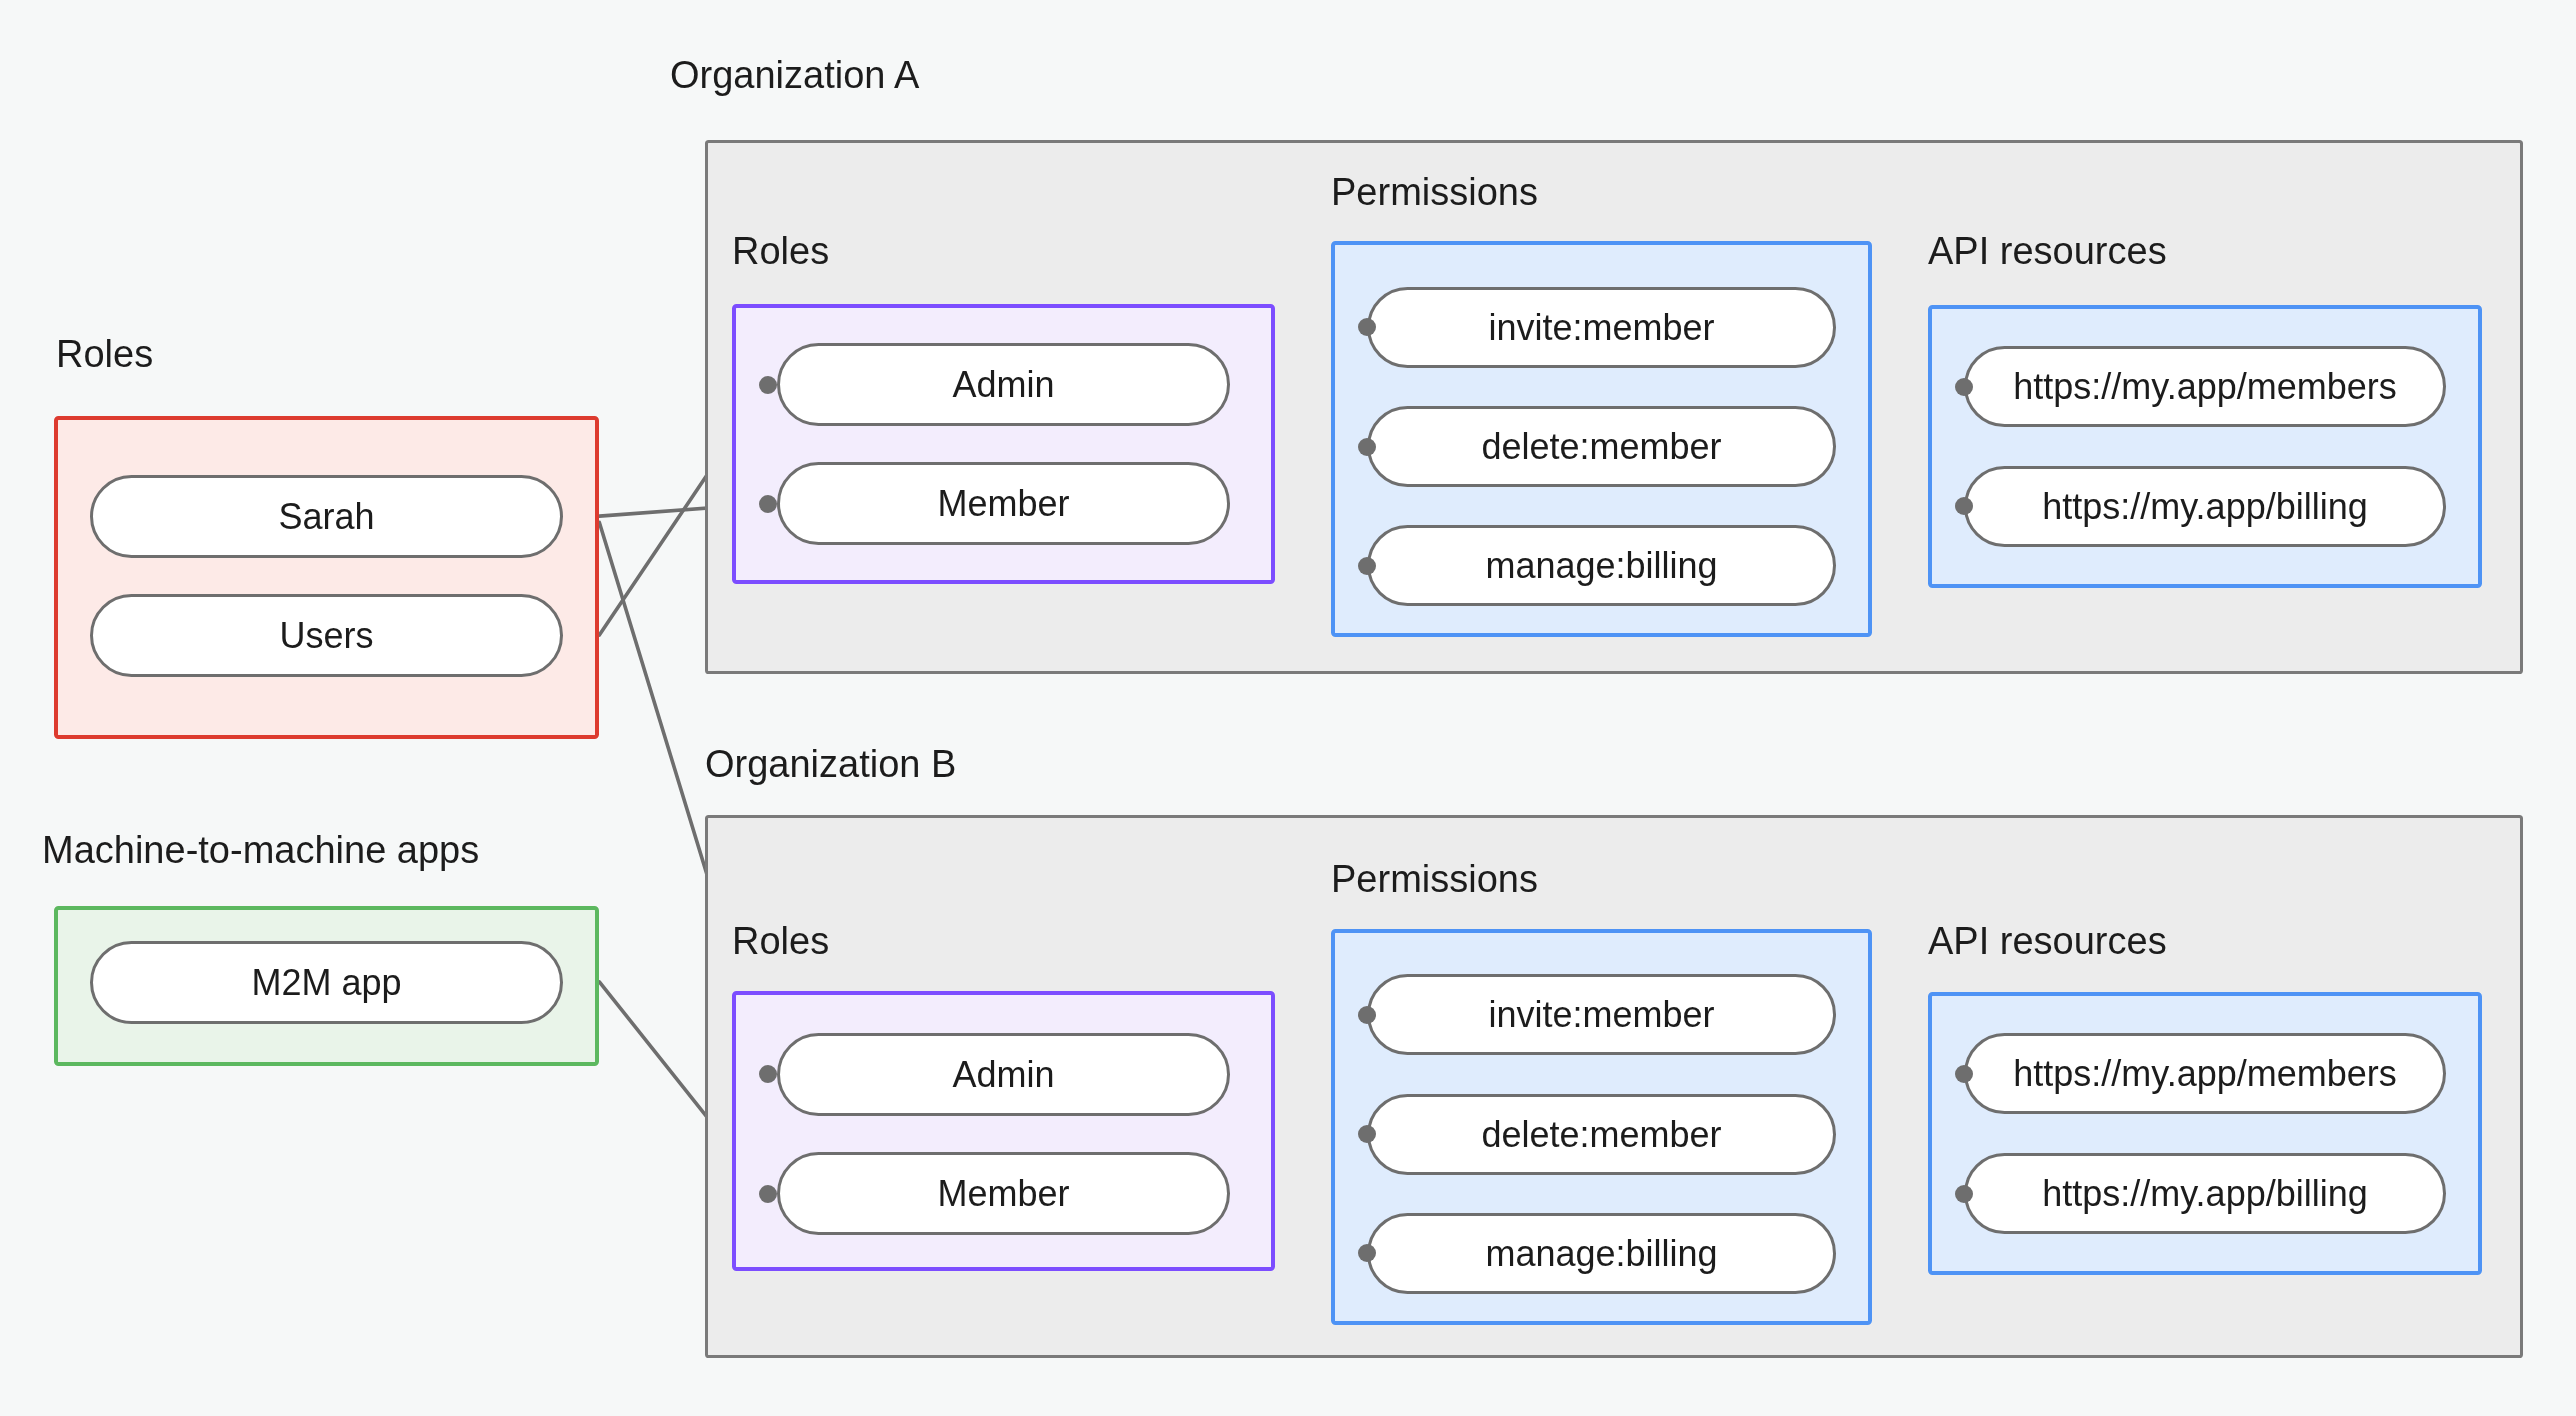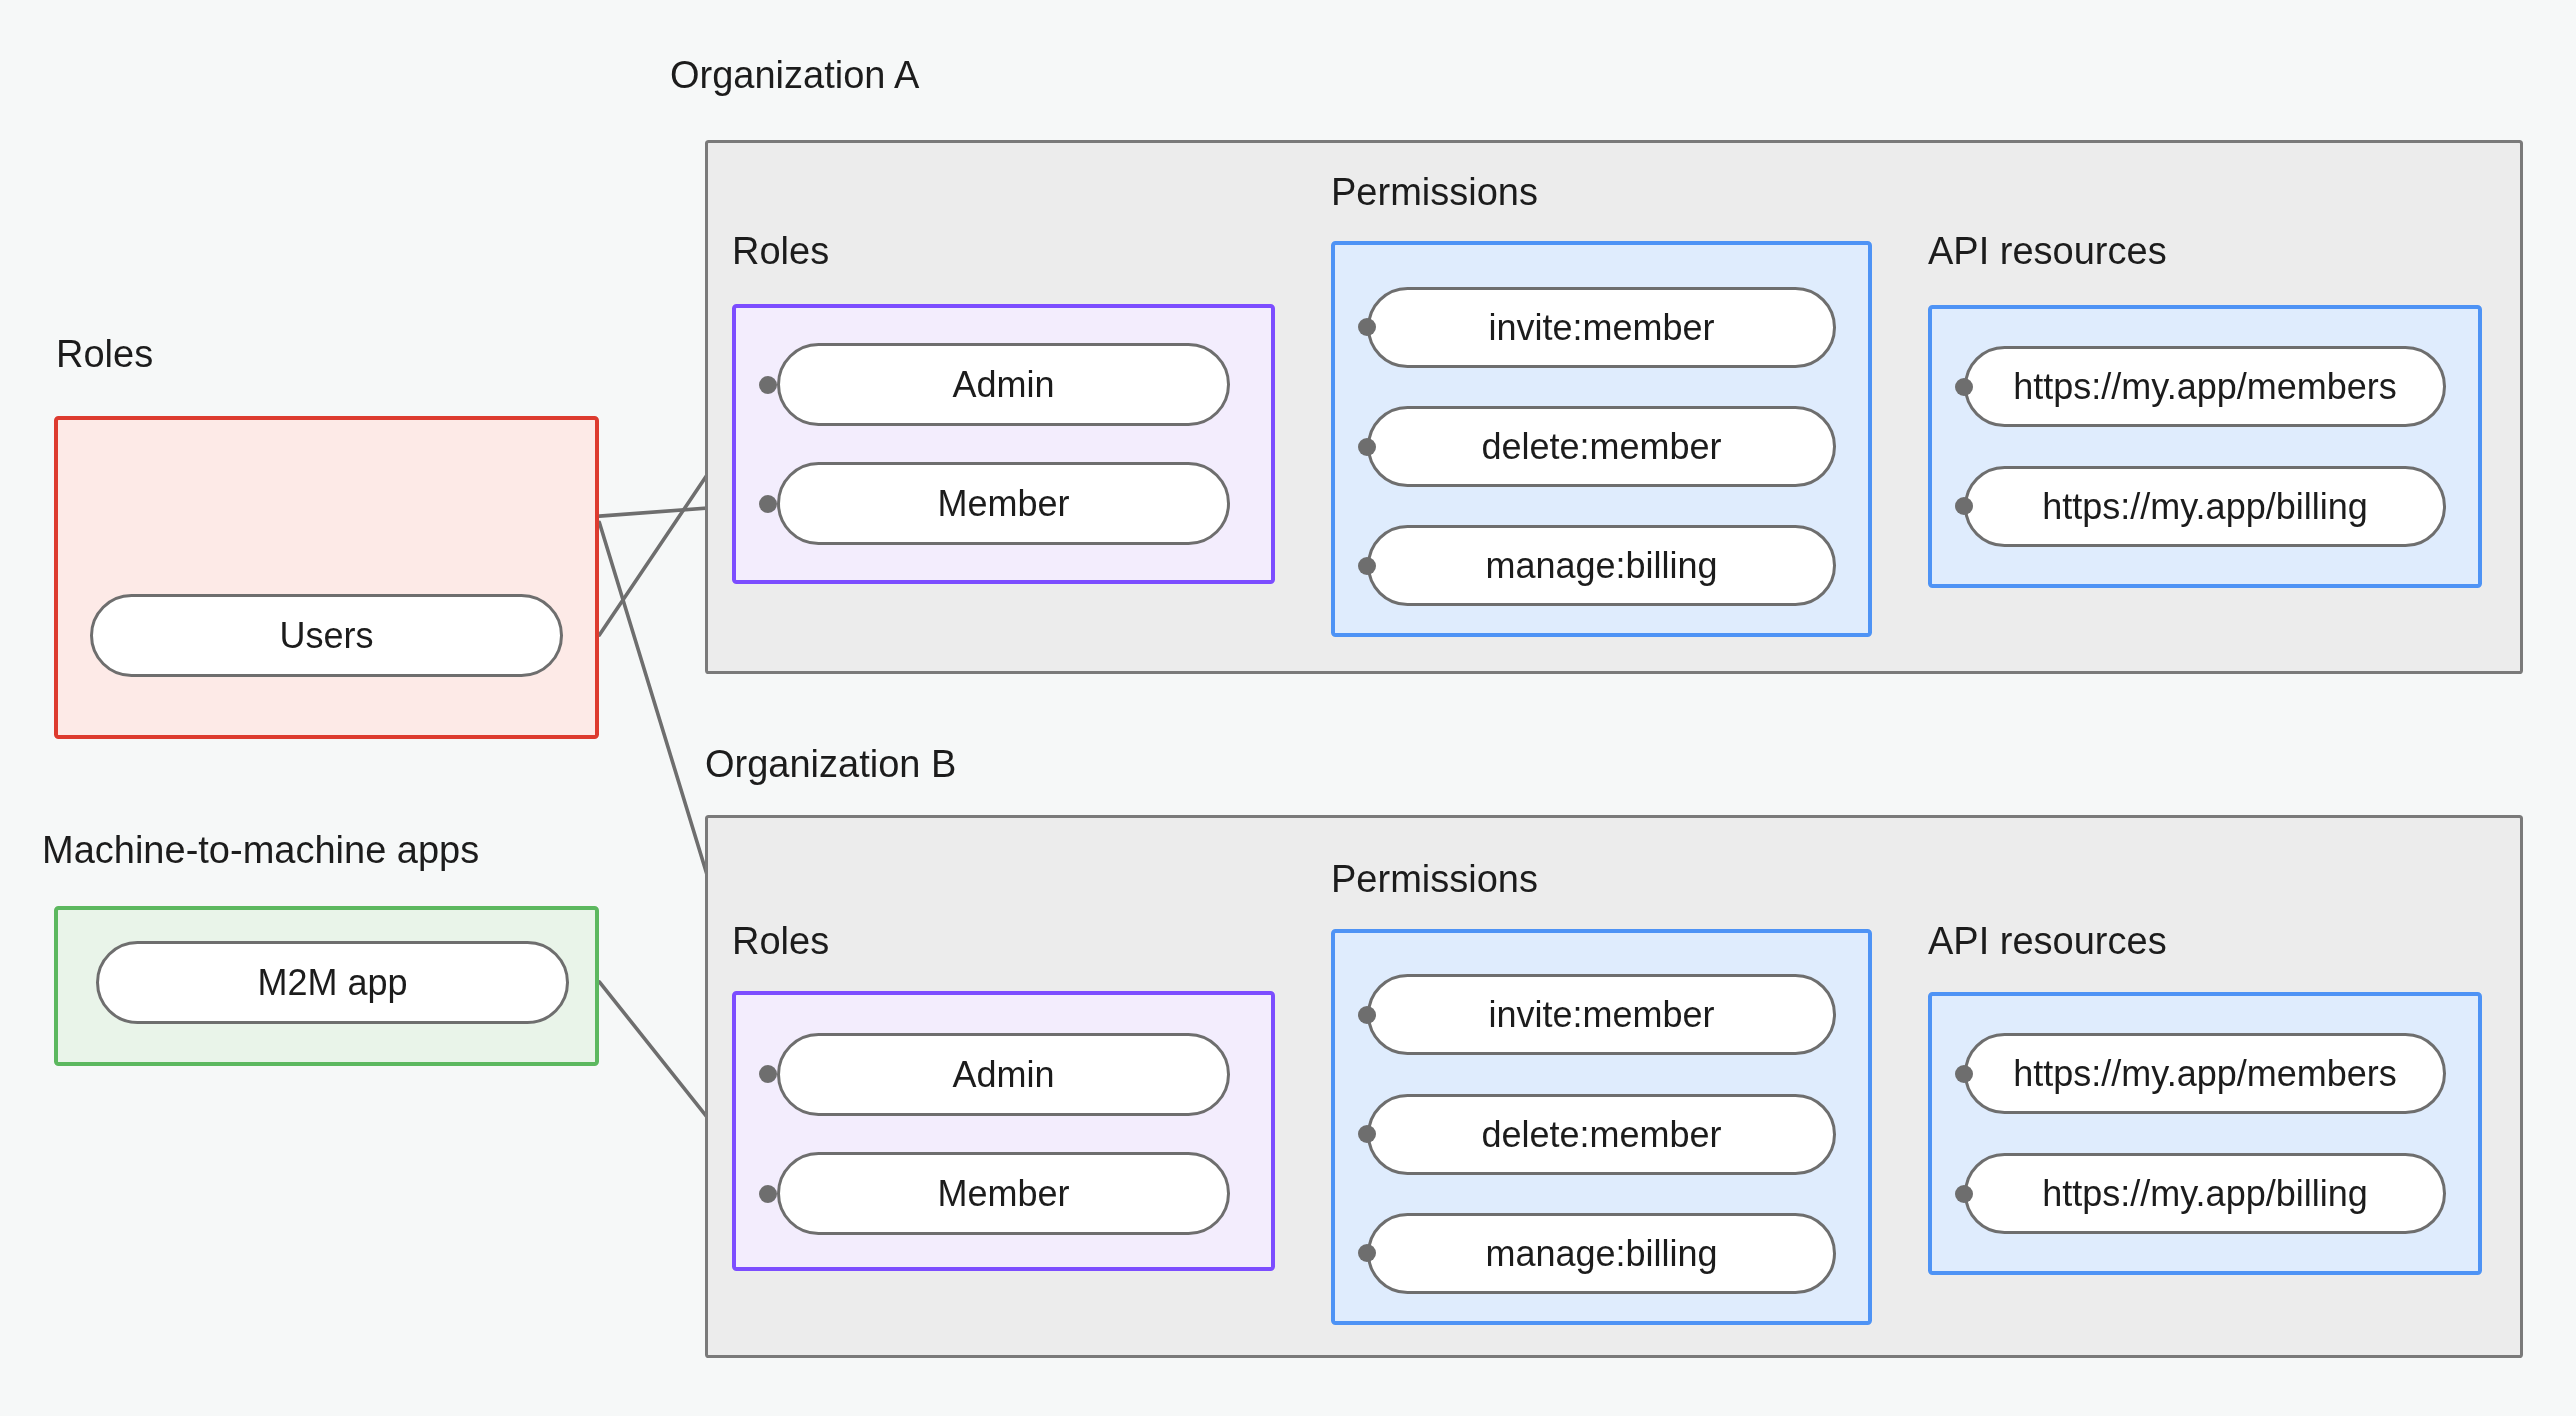--- a/index.html
+++ b/index.html
@@ -188,24 +188,27 @@
     <span>https://my.app/members</span>
   </div>
   <div class="pill" style="left:1964px;top:1153px;width:482px;height:81px;">
     <span>https://my.app/billing</span>
   </div>
   <div class="dot" style="left:1955px;top:1065px;"></div>
   <div class="dot" style="left:1955px;top:1185px;"></div>
 
   <div class="group-label" style="left:56px;top:335px;">Roles</div>
   <div class="grp users" style="left:54px;top:416px;width:545px;height:323px;"></div>
+  <div class="pill" style="left:90px;top:475px;width:473px;height:83px;">
+    <span>Sarah</span>
+  </div>
   <div class="pill" style="left:90px;top:594px;width:473px;height:83px;">
     <span>Users</span>
   </div>
 
   <div class="group-label" style="left:42px;top:831px;">Machine-to-machine apps</div>
   <div class="grp m2m" style="left:54px;top:906px;width:545px;height:160px;"></div>
-  <div class="pill" style="left:96px;top:941px;width:473px;height:83px;">
+  <div class="pill" style="left:90px;top:941px;width:473px;height:83px;">
     <span>M2M app</span>
   </div>
 
 </div>
 
 
 </body></html>

